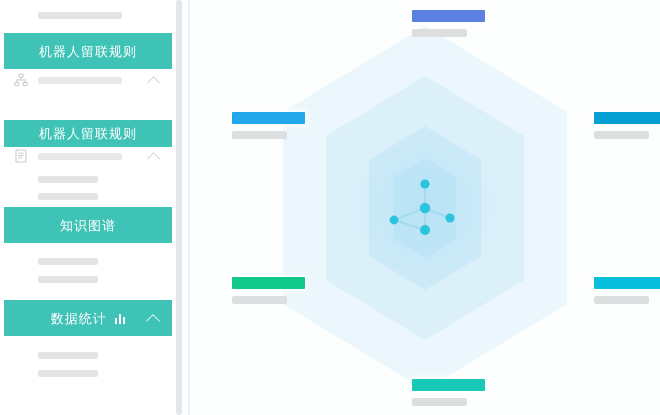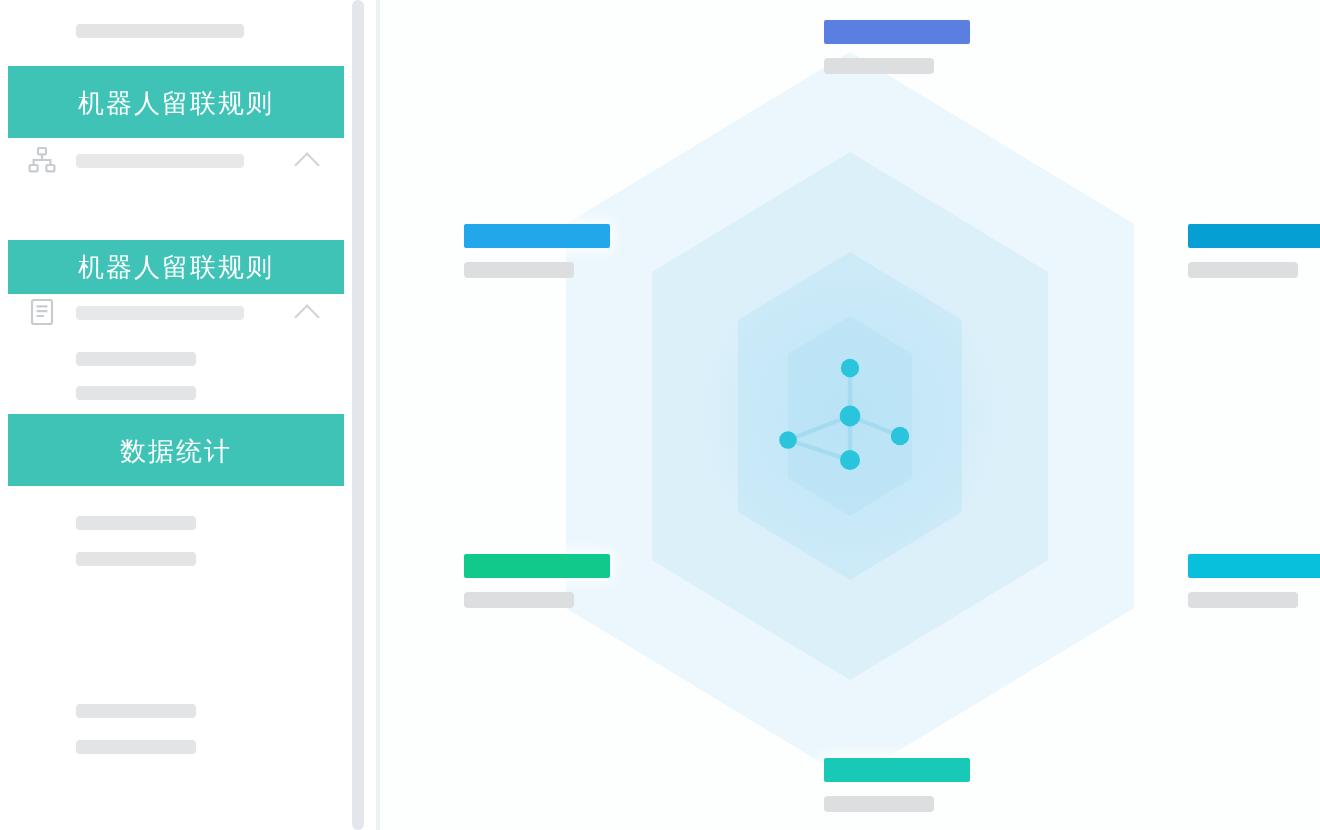--- a/index.html
+++ b/index.html
@@ -230,26 +230,35 @@
           </svg>
         </span>
         <span class="rtext"></span>
         <span class="rchev"></span>
       </div>
 
       <div class="ph" style="left:38px; top:176px; width:60px;"></div>
       <div class="ph" style="left:38px; top:193px; width:60px;"></div>
 
       <div class="hl tall" style="top:207px;">
-        <span class="hl-label">数据统计</span>
+        <span class="hl-label">知识图谱</span>
       </div>
 
       <div class="ph" style="left:38px; top:258px; width:60px;"></div>
       <div class="ph" style="left:38px; top:276px; width:60px;"></div>
 
+      <div class="hl tall" style="top:300px;">
+        <span class="hl-label">数据统计</span>
+        <span class="mini-chart">
+          <i class="b1"></i>
+            <i class="b2"></i>
+            <i class="b3"></i>
+        </span>
+        <span class="chev"></span>
+      </div>
 
       <div class="ph" style="left:38px; top:352px; width:60px;"></div>
       <div class="ph" style="left:38px; top:370px; width:60px;"></div>
 
       <div class="scroll-track"></div>
       <div class="sidebar-edge"></div>
     </div>
   </nav>
 
   <main class="canvas">

